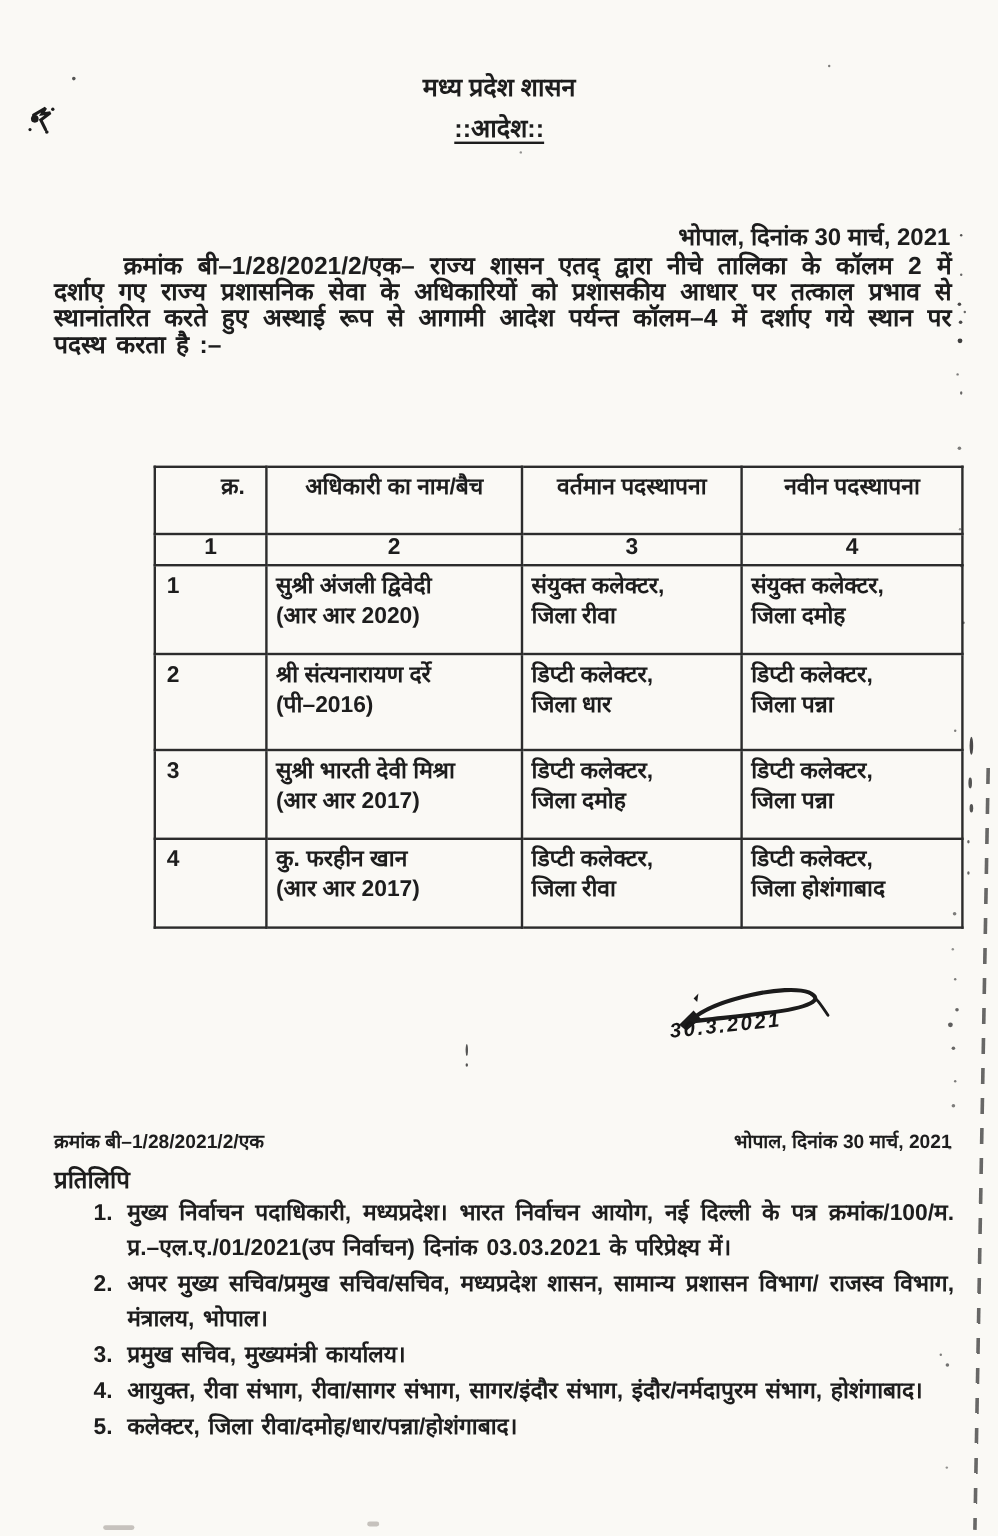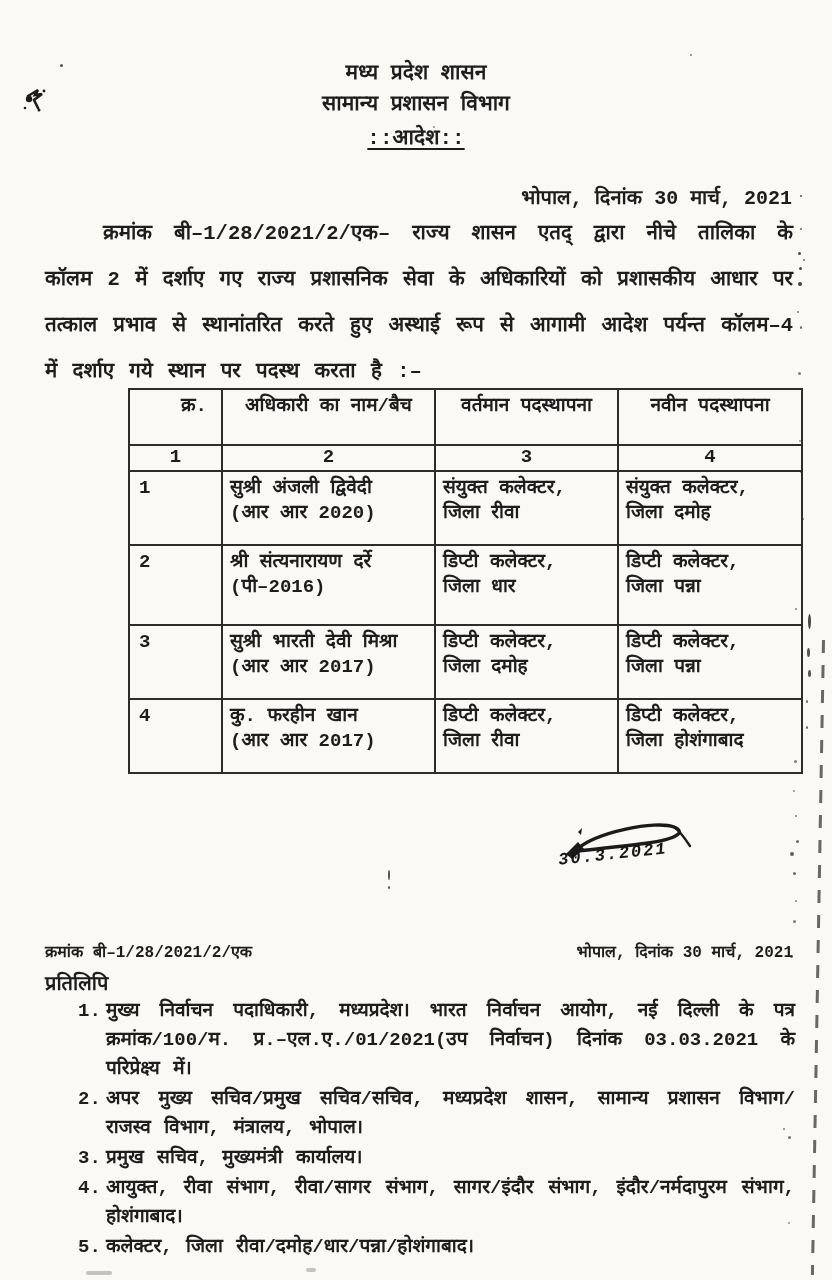--- a/index.html
+++ b/index.html
@@ -3,32 +3,32 @@
 <meta charset="utf-8">
 <style>
   html,body{margin:0;padding:0;background:#e8e6e1;}
   .page{
     position:relative;
     width:832px;height:1280px;
     margin:0 auto;
     background:#faf9f5;
     overflow:hidden;
     color:#1d1d1d;
-    font-family:Liberation Mono, monospace;
+    font-family:Liberation Sans, sans-serif;
     font-weight:bold;
     -webkit-font-smoothing:antialiased;
   }
   
   .header{position:absolute;top:58px;left:0;width:100%;text-align:center;font-size:21px;line-height:31px;}
   .order-title{display:inline-block;margin-top:3px;text-decoration:underline;text-underline-offset:4px;text-decoration-thickness:2px;}
   .date-top{position:absolute;top:183px;right:40px;font-size:20px;}
   
   .para{
     position:absolute;top:211px;left:45px;width:748px;
-    font-size:20.5px;line-height:46px;
+    font-size:20.5px;line-height:22px;
     text-align:justify;text-align-last:left;text-indent:58px;word-spacing:3px;
   }
   
   .transfer-table{
     position:absolute;top:388px;left:128px;
     border-collapse:collapse;table-layout:fixed;
     font-size:19px;line-height:25px;
   }
   .transfer-table th,.transfer-table td{
     border:2px solid #2c2c2c;
@@ -81,21 +81,20 @@
   <svg class="stray-mark" width="44" height="40" viewBox="0 0 44 40">
     <path d="M14 18 L24 12 L21 17 L28 16 L20 22 L24 30" fill="none" stroke="#1c1c1c" stroke-width="2.6" stroke-linecap="round"></path>
     <circle cx="15" cy="21" r="3.2" fill="#1c1c1c"></circle>
     <circle cx="30" cy="13" r="1.4" fill="#1c1c1c"></circle>
     <circle cx="11" cy="30" r="1.3" fill="#1c1c1c"></circle>
     <circle cx="25" cy="32" r="1.5" fill="#1c1c1c"></circle>
   </svg>
 
   <div class="header">
     <div>मध्य प्रदेश शासन</div>
-    <div>सामान्य प्रशासन विभाग</div>
     <div><span class="order-title">::आदेश::</span></div>
   </div>
 
   <div class="date-top">भोपाल, दिनांक 30 मार्च, 2021</div>
 
   <div class="para">क्रमांक बी–1/28/2021/2/एक– राज्य शासन एतद् द्वारा नीचे तालिका के कॉलम 2 में दर्शाए गए राज्य प्रशासनिक सेवा के अधिकारियों को प्रशासकीय आधार पर तत्काल प्रभाव से स्थानांतरित करते हुए अस्थाई रूप से आगामी आदेश पर्यन्त कॉलम–4 में दर्शाए गये स्थान पर पदस्थ करता है :–</div>
 
   <table class="transfer-table">
     <tbody>
         <tr>

